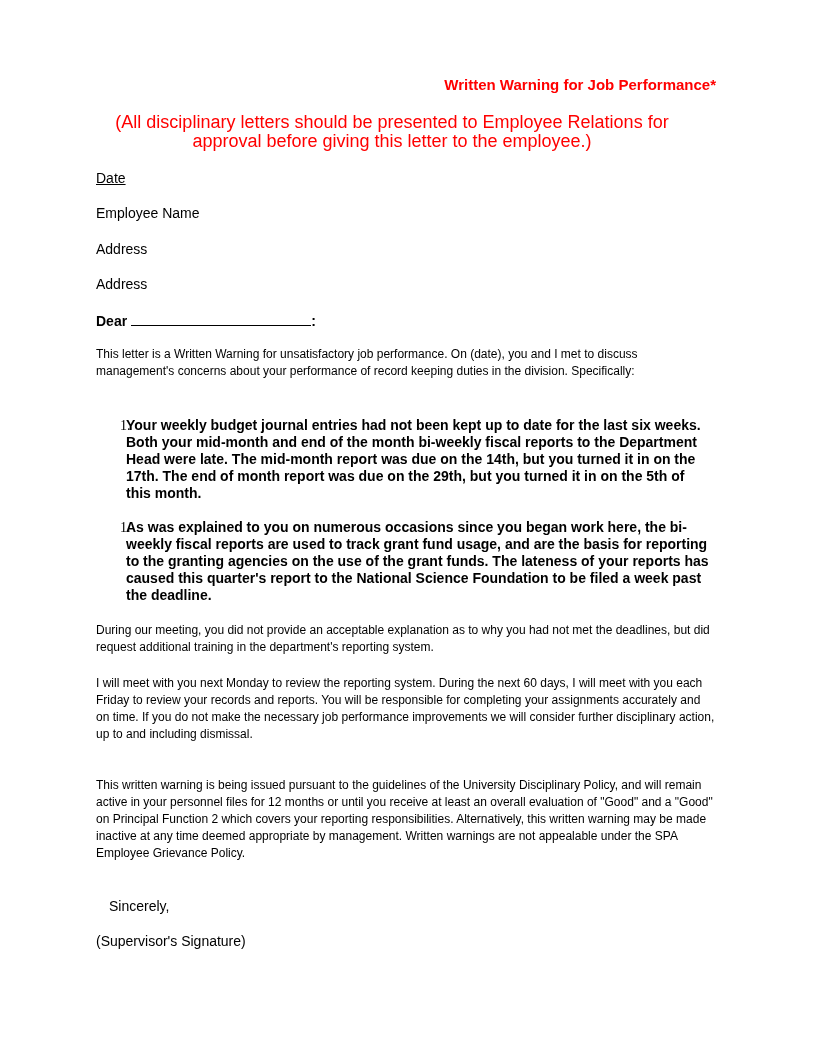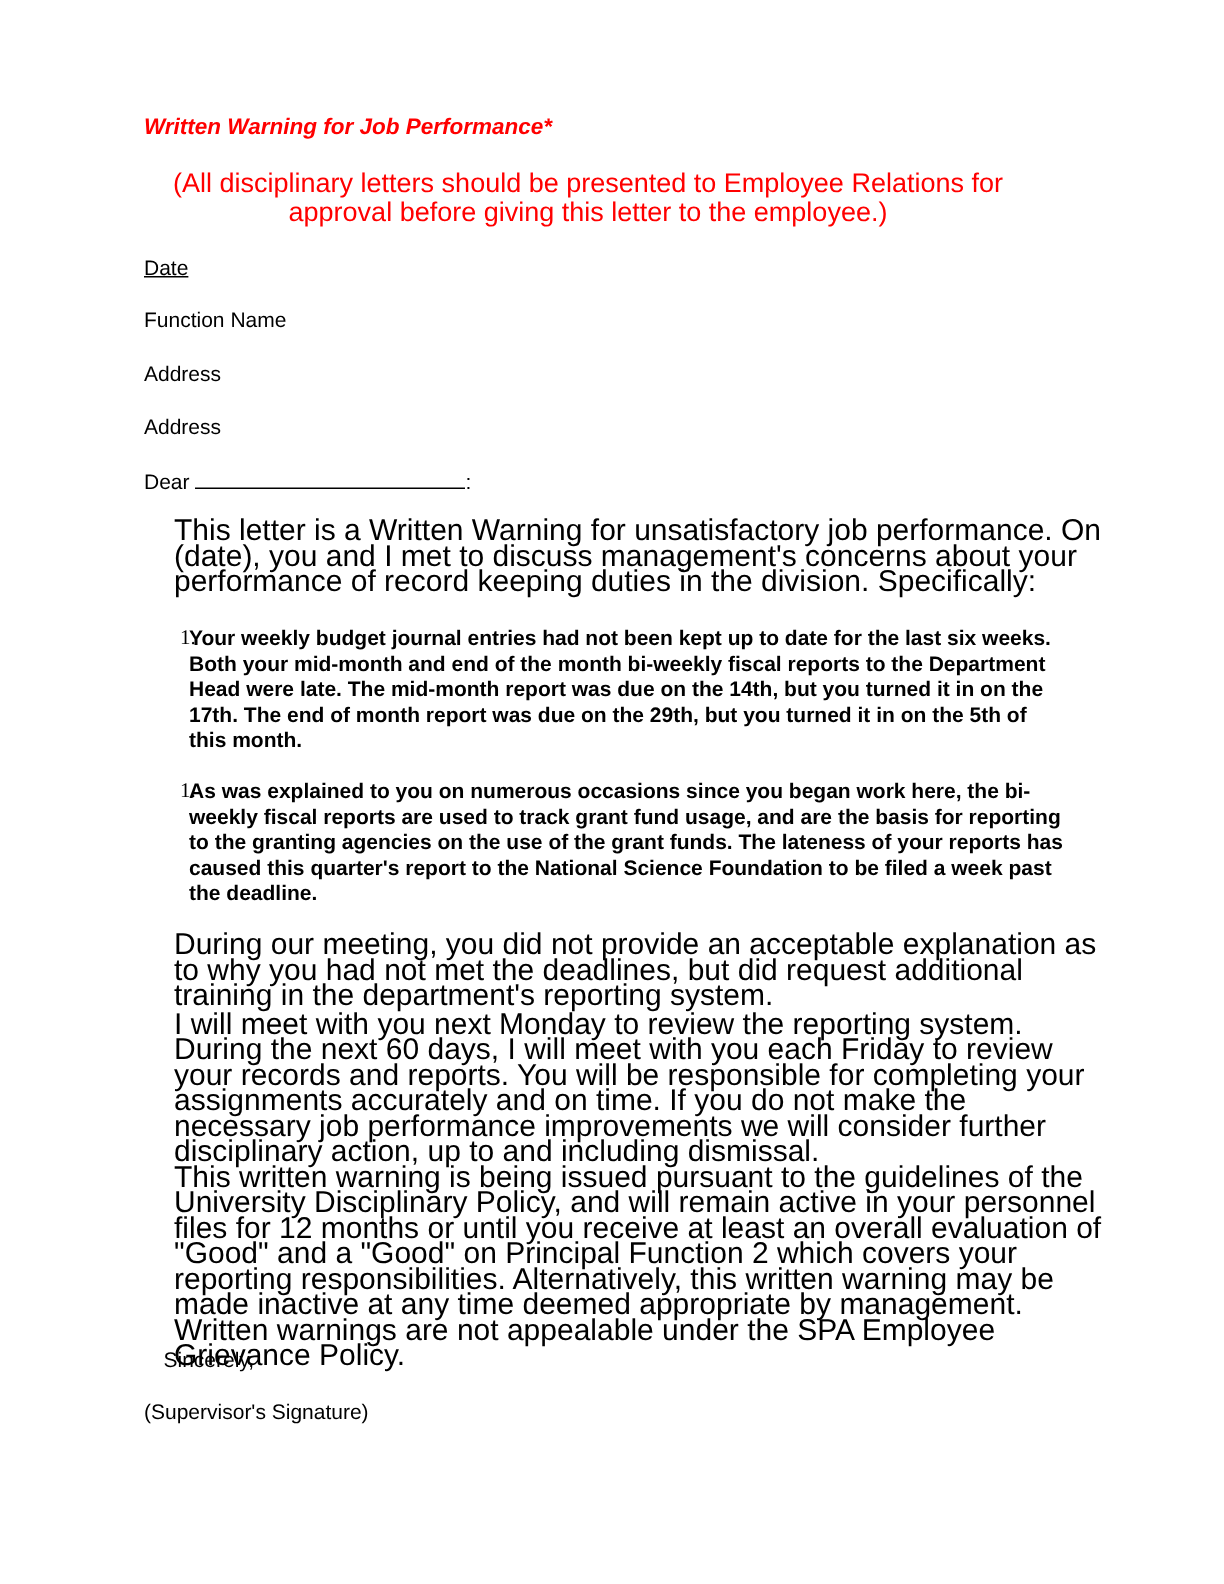--- a/index.html
+++ b/index.html
@@ -20,26 +20,25 @@
     position: absolute;
     left: 96px;
     top: 0;
     width: 620px;
   }
   .title {
     position: absolute;
     left: 0;
     top: 75px;
     width: 620px;
-    text-align: left;
+    text-align: right;
     font-weight: bold;
     font-size: 15px;
     color: #ff0000;
     line-height: 20px;
-    font-style: italic;
   }
   .subtitle {
     position: absolute;
     left: -4px;
     top: 113px;
     width: 600px;
     text-align: center;
     font-size: 18px;
     color: #ff0000;
     line-height: 19px;
@@ -48,23 +47,22 @@
     position: absolute;
     left: 0;
     font-size: 14px;
     line-height: 17px;
     white-space: nowrap;
   }
   .para {
     position: absolute;
     left: 0;
     width: 620px;
-    font-size: 20px;
+    font-size: 12px;
     line-height: 17px;
-    margin-left: 20px;
   }
   .blank {
     display: inline-block;
     width: 180px;
     border-bottom: 1px solid #000;
     height: 13px;
     vertical-align: baseline;
     margin-left: 4px;
   }
   .list-item {
@@ -87,24 +85,24 @@
   }
 </style>
 </head>
 <body>
 
 <div class="page">
   <div class="title">Written Warning for Job Performance*</div>
   <div class="subtitle">(All disciplinary letters should be presented to Employee Relations for approval before giving this letter to the employee.)</div>
 
   <div class="line" style="top:170px;text-decoration:underline;">Date</div>
-  <div class="line" style="top:205px;">Function Name</div>
+  <div class="line" style="top:205px;">Employee Name</div>
   <div class="line" style="top:241px;">Address</div>
   <div class="line" style="top:276px;">Address</div>
-  <div class="line" style="top:312px;">
+  <div class="line" style="top:312px;font-weight:bold;">
     <span>Dear</span><span class="blank"></span><span>:</span>
   </div>
 
   <div class="para" style="top:346px;">This letter is a Written Warning for unsatisfactory job performance. On (date), you and I met to discuss management's concerns about your performance of record keeping duties in the division. Specifically:</div>
 
   <div class="list-item" style="top:417px;">
     <span class="list-num">1.</span>
     <div class="list-text">Your weekly budget journal entries had not been kept up to date for the last six weeks. Both your mid-month and end of the month bi-weekly fiscal reports to the Department Head were late. The mid-month report was due on the 14th, but you turned it in on the 17th. The end of month report was due on the 29th, but you turned it in on the 5th of this month.</div>
   </div>
 

